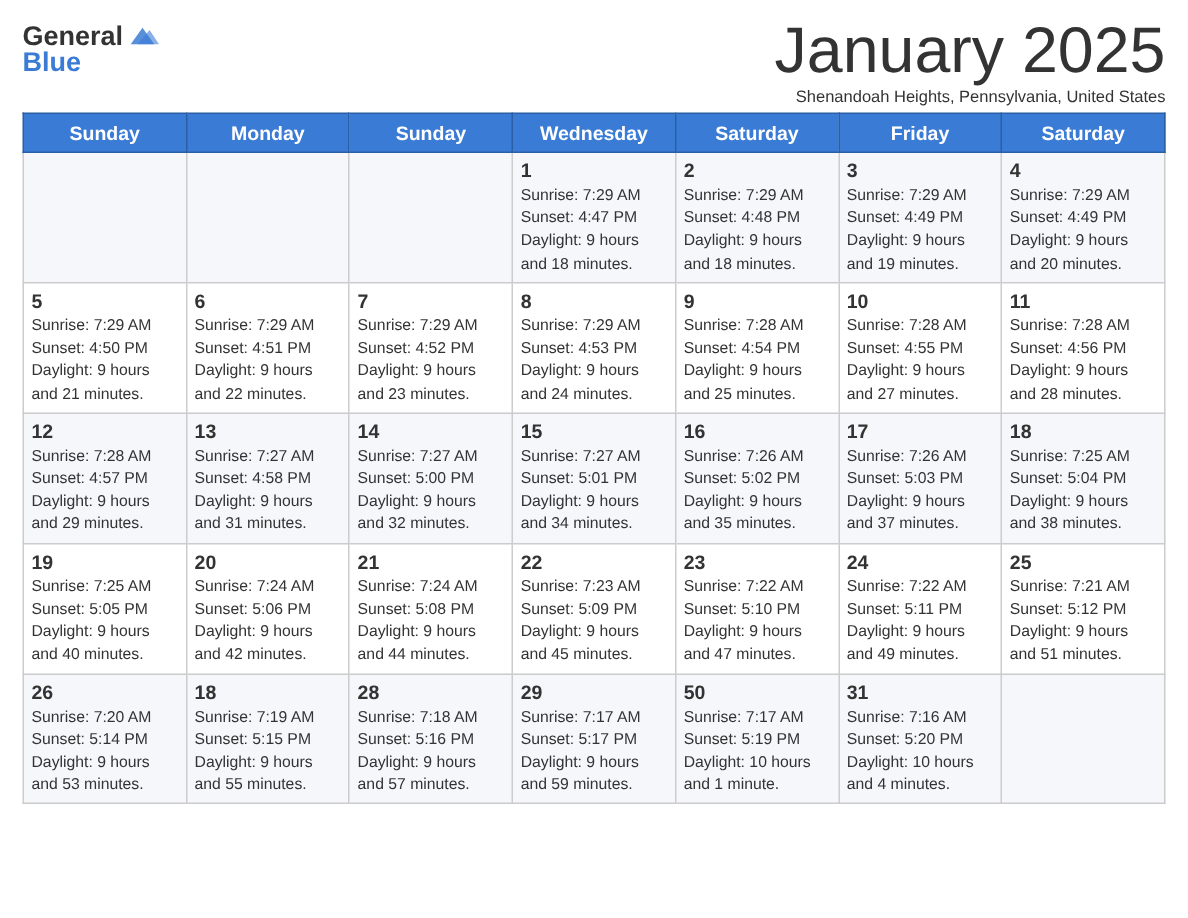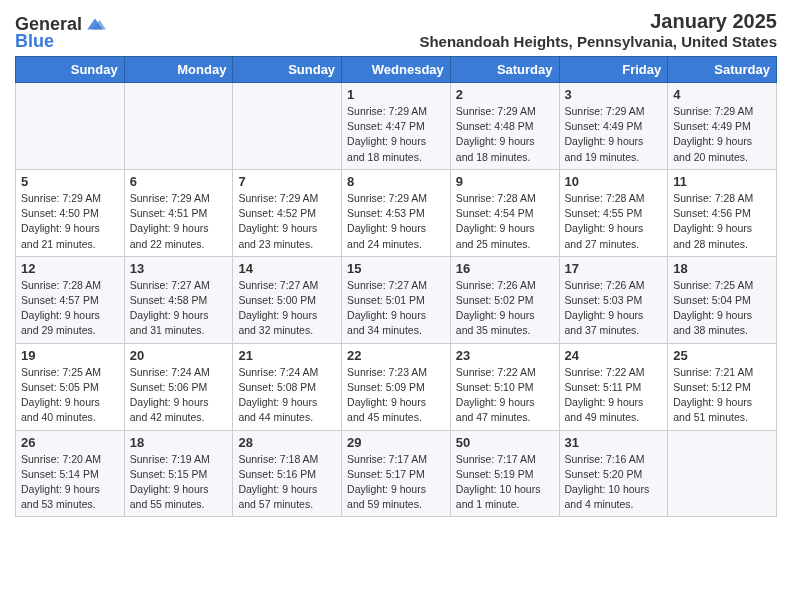--- a/index.html
+++ b/index.html
@@ -30,38 +30,38 @@
     .logo-blue { color: #3a7bd5; }
     .logo-icon {
       width: 22px;
       height: 22px;
       margin-left: 2px;
     }
     .title-section {
       text-align: right;
     }
     .month-title {
-      font-size: 20px;
-      color: #333;
-      font-weight: bold;
+      font-size: 43px;
+      color: #333;
+      font-weight: normal;
     }
     .location-title {
-      font-size: 15px;
-      color: #333;
-      font-weight: bold;
+      font-size: 11px;
+      color: #333;
+      font-weight: normal;
     }
     .calendar {
       width: 100%;
       border-collapse: collapse;
       border: 1px solid #ccc;
     }
     .calendar th {
       background: #3a7bd5;
       color: #fff;
-      text-align: right;
+      text-align: center;
       padding: 5px 6px;
       font-size: 13px;
       border: 1px solid #2a5fa5;
     }
     .calendar td {
       vertical-align: top;
       border: 1px solid #ccc;
       padding: 4px 5px;
       width: calc(100% / 7);
       background: #fff;

